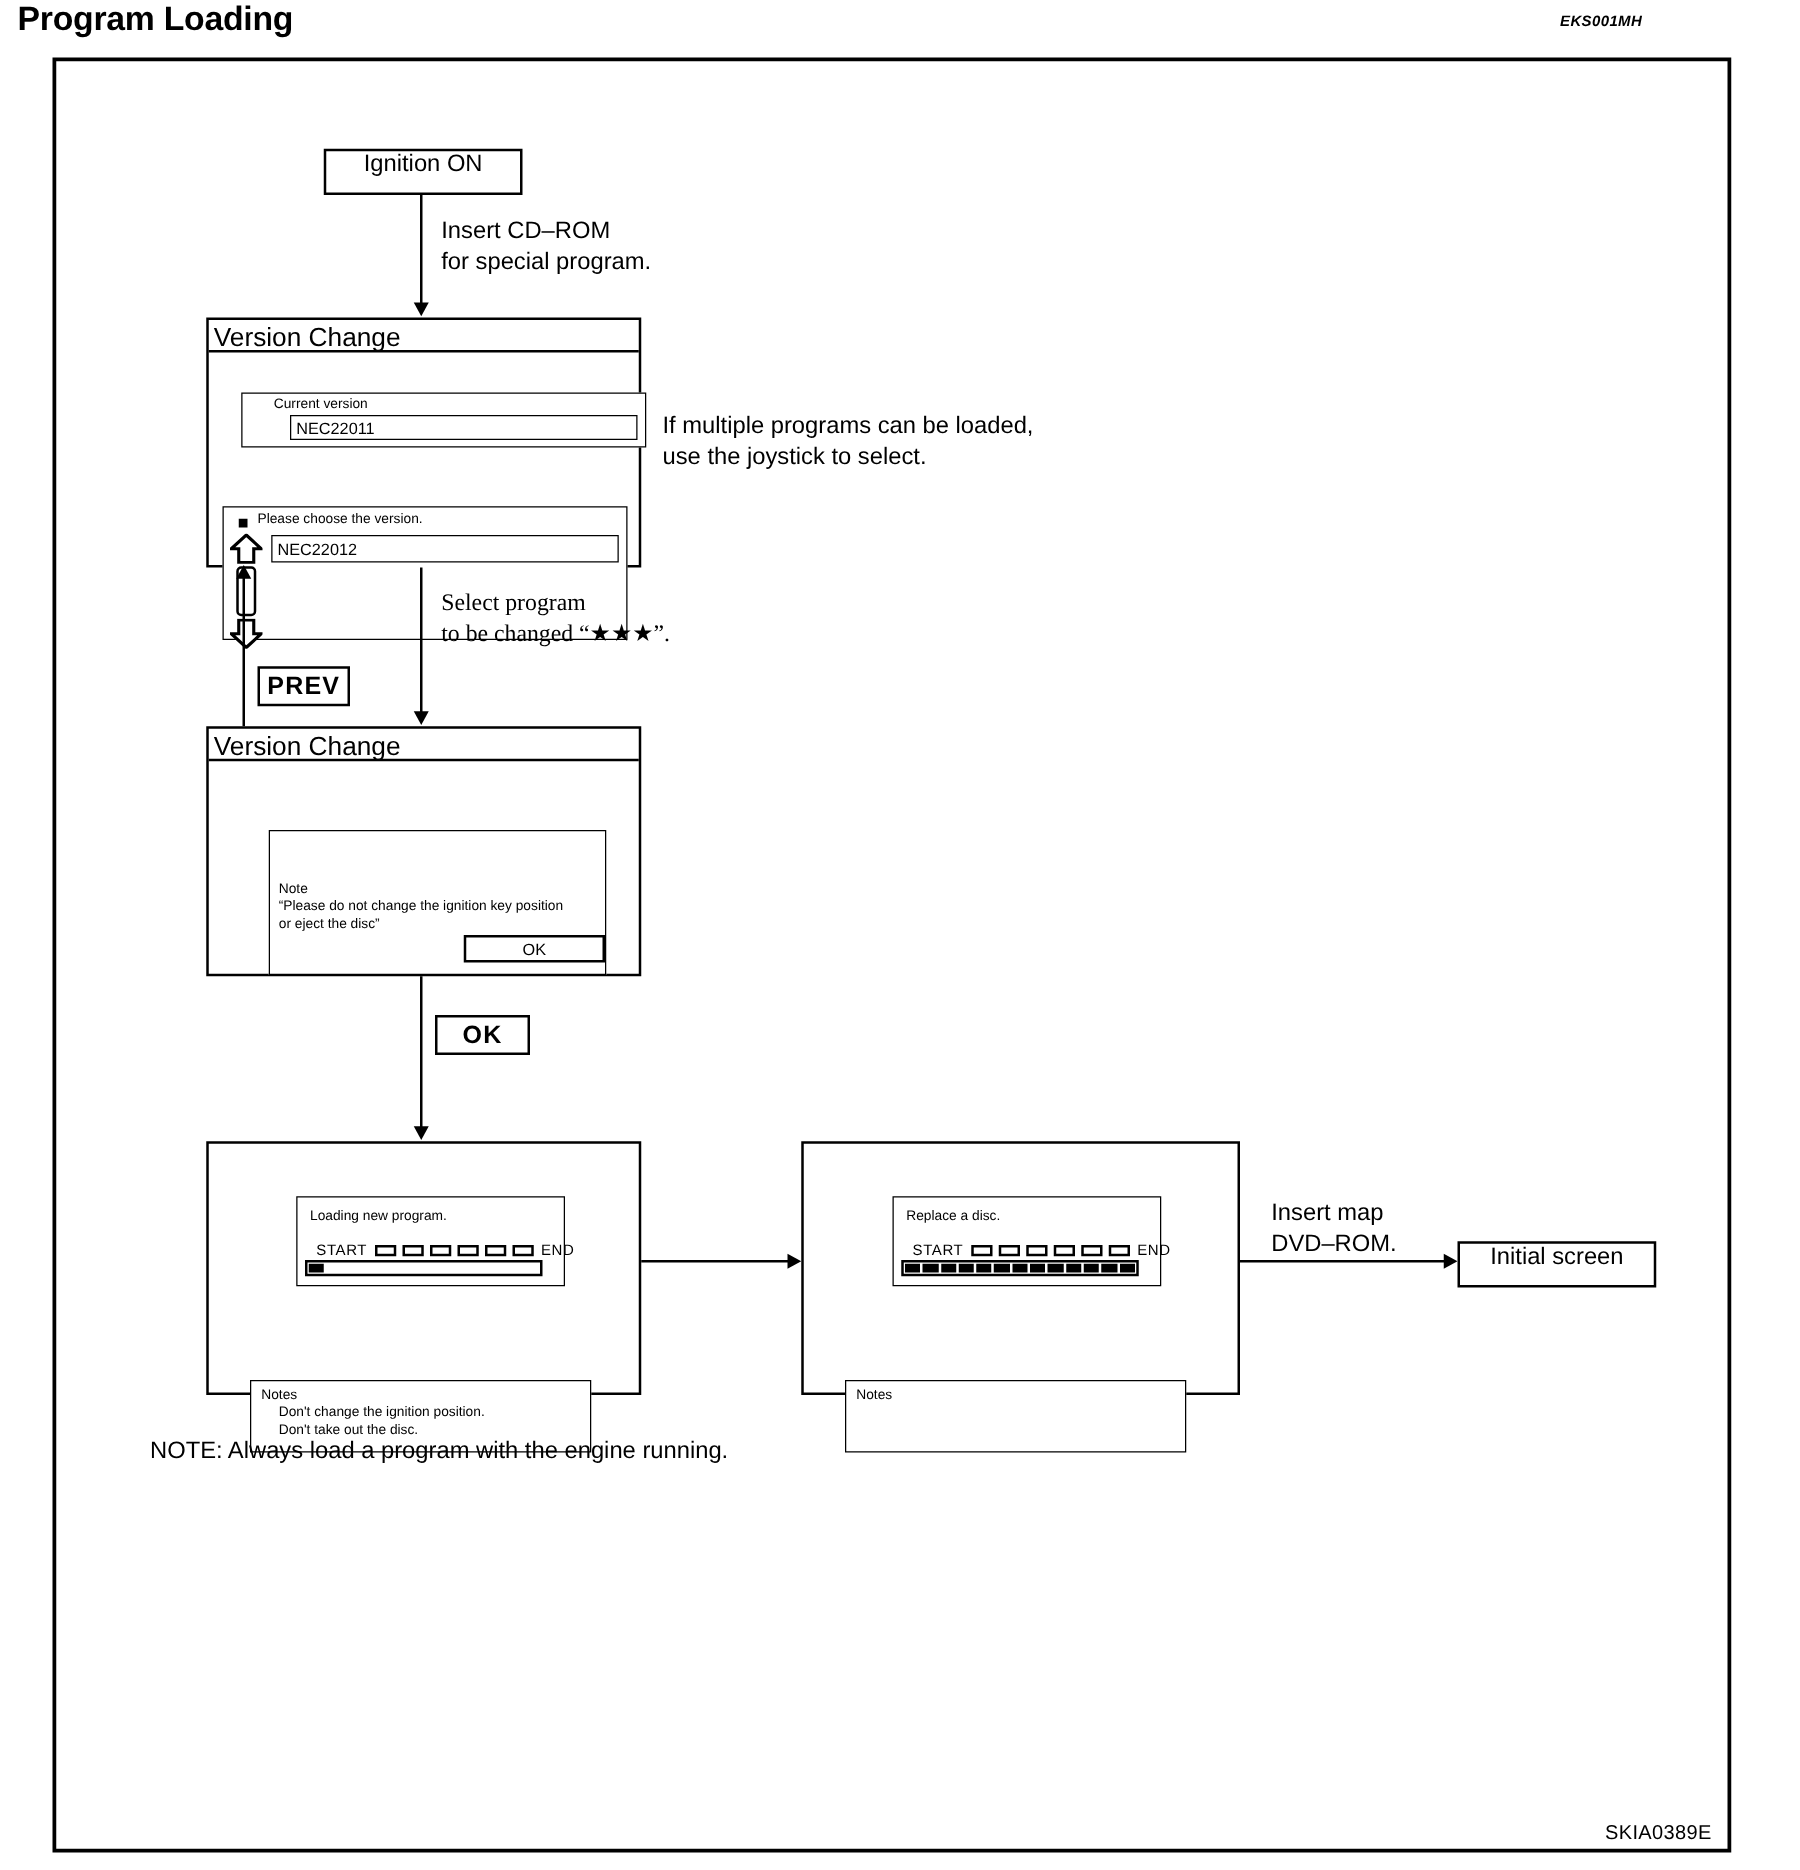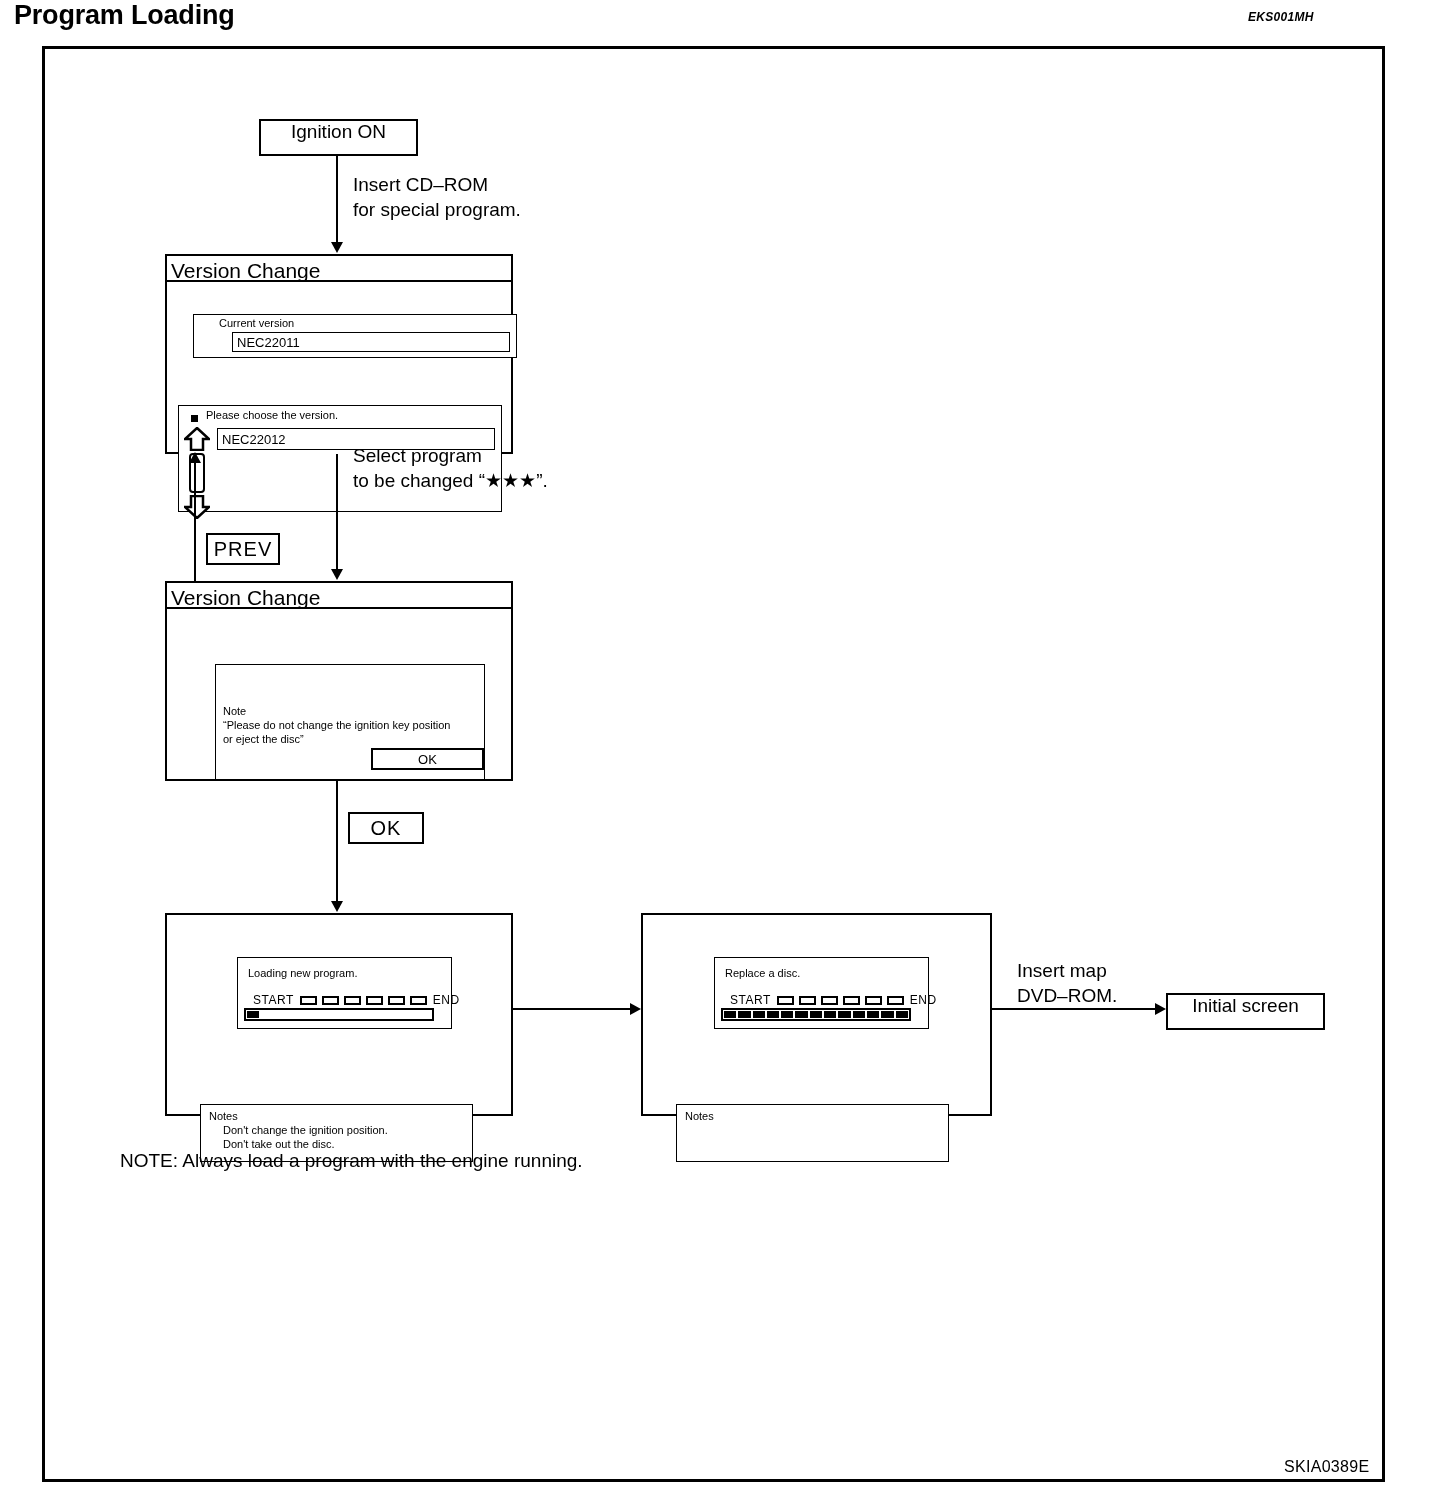--- a/index.html
+++ b/index.html
@@ -13,21 +13,21 @@
   #doc-code{left:1248px;top:10px;font-size:12px;font-style:italic;font-weight:bold;letter-spacing:0.3px;}
   #figure-code{left:1284px;top:1458px;font-size:16px;letter-spacing:0.3px;}
 
   
   #outer-frame{left:42px;top:46px;width:1343px;height:1436px;border:3px solid #000;box-sizing:border-box;}
 
   
   .flowbox{border:2px solid #000;box-sizing:border-box;background:#fff;
            display:flex;align-items:flex-start;justify-content:center;font-size:19px;}
   .btnbox{border:2px solid #000;box-sizing:border-box;background:#fff;
-          display:flex;align-items:center;justify-content:center;font-size:20px;letter-spacing:1px;}
+          display:flex;align-items:center;justify-content:center;font-size:20px;letter-spacing:1px;font-weight:bold;}
 
   
   .screen{border:2px solid #000;box-sizing:border-box;background:#fff;}
   .screen-title{border-bottom:2px solid #000;box-sizing:border-box;
                 font-size:21px;padding:3px 0 2px 4px;height:26px;}
   .panel{border:1.5px solid #000;box-sizing:border-box;background:#fff;position:relative;}
   .field{border:1.5px solid #000;box-sizing:border-box;background:#fff;
          font-size:13px;padding:1px 0 0 4px;display:flex;align-items:center;}
   .smalltxt{font-size:11px;}
 
@@ -97,25 +97,27 @@
       </div>
       <div class="abs scroll-track" style="left:10px;top:47px;"></div>
       <div class="abs scroll-dn" style="left:5px;top:89px;">
         <svg width="26" height="24" viewBox="0 0 26 24">
             <polygon points="13,23 25,12 19,12 19,1 7,1 7,12 1,12" fill="#fff" stroke="#000" stroke-width="2.5"></polygon>
           </svg>
       </div>
     </div>
   </div>
 
+  <div class="abs note-txt" style="left:530px;top:328px;">If multiple programs can be loaded,
+use the joystick to select.</div>
 
   <div class="abs vline" style="left:336px;top:454px;height:117px;"></div>
   <div class="abs arrow-down" style="left:331px;top:569px;"></div>
 
-  <div class="abs note-txt" style="left:353px;top:443px;">Select program
+  <div class="abs note-txt" style="left:353px;top:470px;font-family:Liberation Serif, serif;">Select program
 to be changed “★★★”.</div>
 
   <div class="abs vline" style="left:194px;top:462px;height:120px;"></div>
   <div class="abs arrow-up" style="left:189px;top:452px;"></div>
 
   <div class="abs btnbox" style="left:206px;top:533px;width:74px;height:32px;">
     <span>PREV</span>
   </div>
 
   <div class="abs screen" style="left:165px;top:581px;width:348px;height:200px;">

